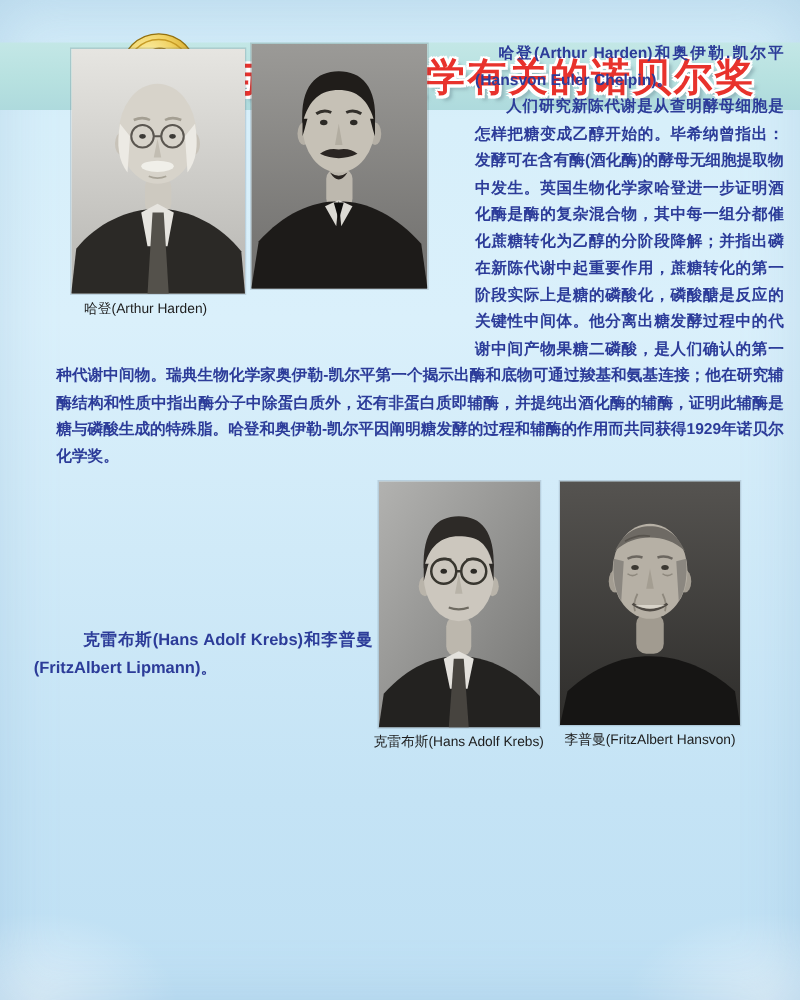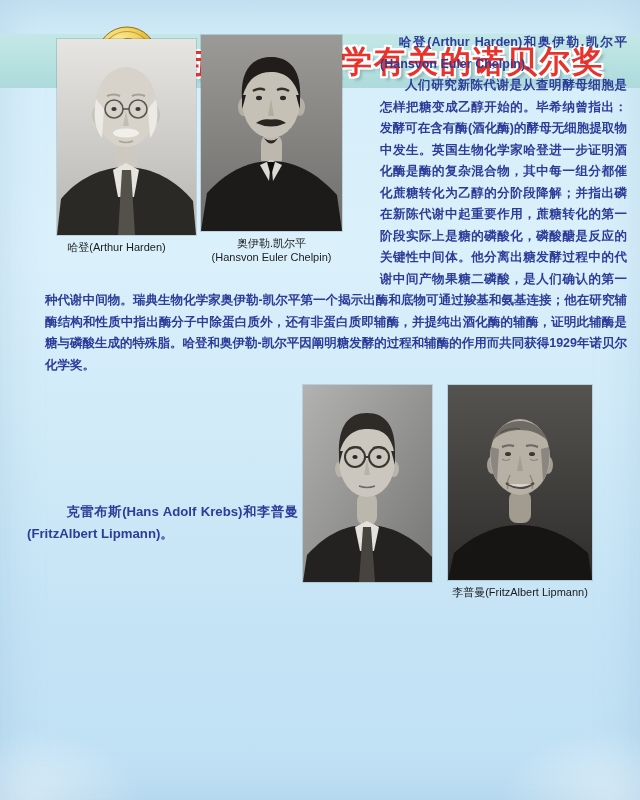--- a/index.html
+++ b/index.html
@@ -142,21 +142,20 @@
           <path d="M41,60 L41,74 C43,68 44,63 45,60 Z" fill="#201d1a"></path>
           <path d="M99,60 L99,74 C97,68 96,63 95,60 Z" fill="#201d1a"></path>
           <path d="M52,56 Q58,52 64,55" stroke="#33302b" stroke-width="2.4" fill="none"></path>
           <path d="M76,55 Q82,52 88,56" stroke="#33302b" stroke-width="2.4" fill="none"></path>
           <ellipse cx="58" cy="63" rx="3" ry="2.2" fill="#2c2a26"></ellipse>
           <ellipse cx="82" cy="63" rx="3" ry="2.2" fill="#2c2a26"></ellipse>
           <path d="M70,64 L67,81 L73,81 Z" fill="#b2ada1"></path>
           <path d="M55,88 Q70,95 85,88 Q79,83 70,84.5 Q61,83 55,88 Z" fill="#2a2522"></path>
           <path d="M63,103 Q70,114 77,103 Q70,108 63,103 Z" fill="#2a2522"></path>
         </svg>
-        <figcaption><span>奥伊勒.凯尔平</span><br><span>(Hansvon Euler Chelpin)</span></figcaption>
       </figure>
     </div>
 
     <p class="navy h1-indent">哈登(Arthur Harden)和奥伊勒.凯尔平(Hansvon Euler Chelpin)。</p>
     <p class="navy b-indent">人们研究新陈代谢是从查明酵母细胞是怎样把糖变成乙醇开始的。毕希纳曾指出：发酵可在含有酶(酒化酶)的酵母无细胞提取物中发生。英国生物化学家哈登进一步证明酒化酶是酶的复杂混合物，其中每一组分都催化蔗糖转化为乙醇的分阶段降解；并指出磷在新陈代谢中起重要作用，蔗糖转化的第一阶段实际上是糖的磷酸化，磷酸醣是反应的关键性中间体。他分离出糖发酵过程中的代谢中间产物果糖二磷酸，是人们确认的第一种代谢中间物。瑞典生物化学家奥伊勒-凯尔平第一个揭示出酶和底物可通过羧基和氨基连接；他在研究辅酶结构和性质中指出酶分子中除蛋白质外，还有非蛋白质即辅酶，并提纯出酒化酶的辅酶，证明此辅酶是糖与磷酸生成的特殊脂。哈登和奥伊勒-凯尔平因阐明糖发酵的过程和辅酶的作用而共同获得1929年诺贝尔化学奖。</p>
   </section>
 
   <section class="sec2">
     <div class="photos-bottom">
 
@@ -182,20 +181,21 @@
           <path d="M46,64 Q52,61 58,63" stroke="#3a3733" stroke-width="2" fill="none"></path>
           <path d="M70,63 Q76,61 82,64" stroke="#3a3733" stroke-width="2" fill="none"></path>
           <circle cx="52" cy="72" r="10" fill="none" stroke="#38362f" stroke-width="2"></circle>
           <circle cx="76" cy="72" r="10" fill="none" stroke="#38362f" stroke-width="2"></circle>
           <line x1="62" y1="72" x2="66" y2="72" stroke="#38362f" stroke-width="2"></line>
           <ellipse cx="52" cy="72" rx="2.6" ry="2" fill="#2c2a26"></ellipse>
           <ellipse cx="76" cy="72" rx="2.6" ry="2" fill="#2c2a26"></ellipse>
           <path d="M64,74 L61,90 L67,90 Z" fill="#b8b3a8"></path>
           <path d="M56,101 Q64,104 72,101" stroke="#6e6a61" stroke-width="1.6" fill="none"></path>
         </svg>
+        <figcaption>克雷布斯(Hans Adolf Krebs)</figcaption>
       </figure>
 
       <figure class="fig-lipmann">
         <svg class="photo ph-lipmann" viewBox="0 0 144 195" preserveAspectRatio="none">
           <defs>
               <linearGradient id="lbg" x1="0" y1="0" x2="0" y2="1">
             <stop offset="0" stop-color="#555350"></stop>
                 <stop offset="1" stop-color="#2e2d2b"></stop>
           </linearGradient>
             </defs>
@@ -214,20 +214,20 @@
           <ellipse cx="60" cy="69" rx="3" ry="2" fill="#3b3832"></ellipse>
           <ellipse cx="84" cy="69" rx="3" ry="2" fill="#3b3832"></ellipse>
           <path d="M54,74 Q58,77 62,74" stroke="#8e887d" stroke-width="1.2" fill="none"></path>
           <path d="M82,74 Q86,77 90,74" stroke="#8e887d" stroke-width="1.2" fill="none"></path>
           <path d="M72,70 L69,86 L75,86 Z" fill="#a49e92"></path>
           <path d="M62,90 Q58,98 60,104" stroke="#8e887d" stroke-width="1.4" fill="none"></path>
           <path d="M82,90 Q86,98 84,104" stroke="#8e887d" stroke-width="1.4" fill="none"></path>
           <path d="M58,98 Q72,108 86,98" stroke="#4f4a44" stroke-width="2.2" fill="none"></path>
           <path d="M60,99 Q72,105 84,99" fill="#ded9cf" opacity="0.85"></path>
         </svg>
-        <figcaption>李普曼(FritzAlbert Lipmann)</figcaption>
+        <figcaption>李普曼(FritzAlbert Hansvon)</figcaption>
       </figure>
     </div>
 
     <p class="navy h2-indent">克雷布斯(Hans Adolf Krebs)和李普曼(FritzAlbert Lipmann)。</p>
   </section>
 
 </div>
 
 </body></html>

